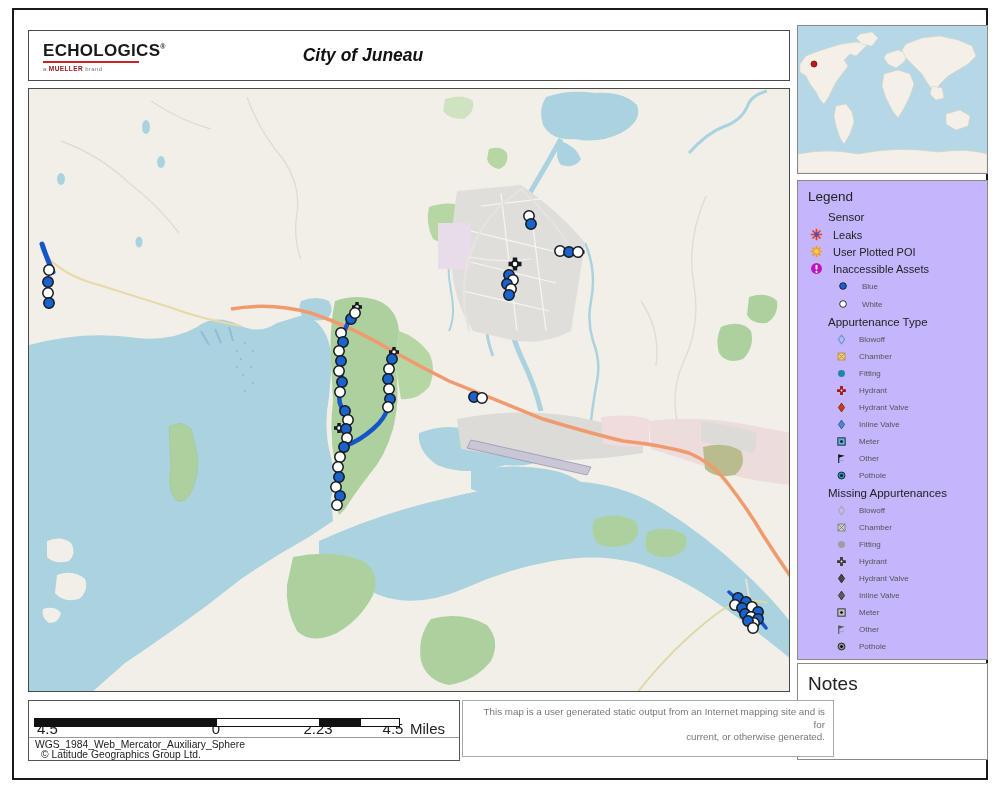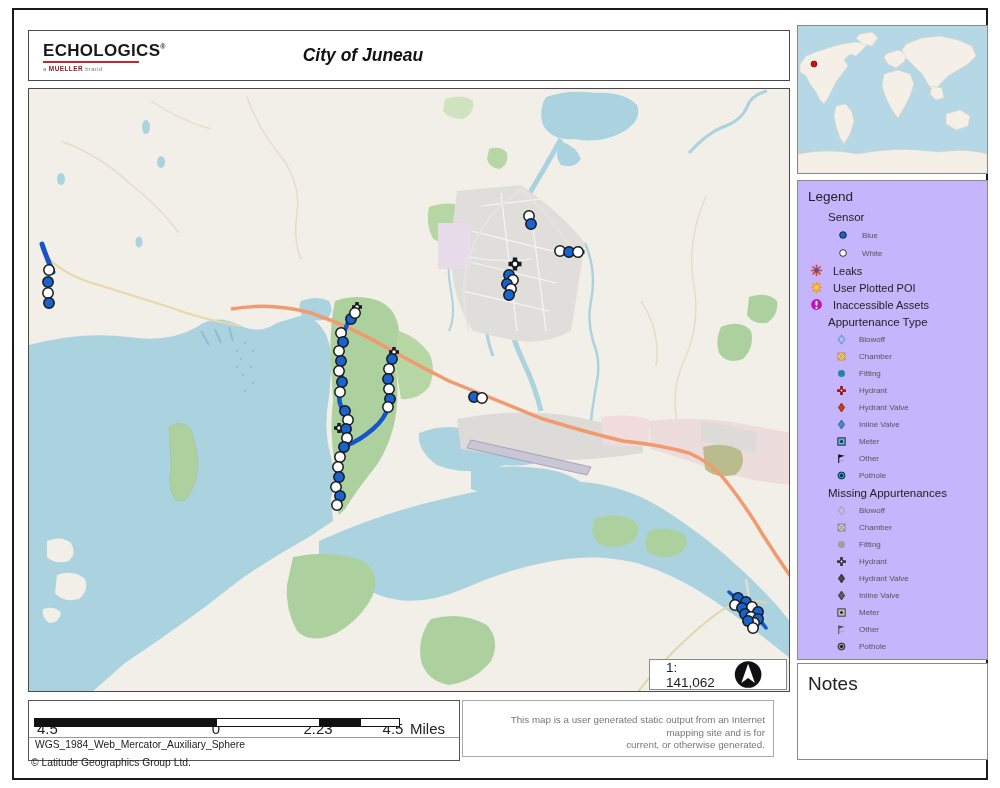--- a/index.html
+++ b/index.html
@@ -36,24 +36,24 @@
   .notes{left:797px;top:663px;width:189px;height:95px;border:1px solid #8a8a8a;background:#fff;}
   .notes-title{font-size:19px;color:#222;margin:9px 0 0 10px;}
   
   .sbbox{left:28px;top:700px;width:430px;height:59px;border:1px solid #555;background:#fff;}
   .sb-label{position:absolute;top:19px;font-size:15px;color:#222;}
   .sb-center{transform:translateX(-50%);}
   .sb-bar{position:absolute;left:5px;top:17px;width:364px;height:7px;border:1px solid #111;display:flex;}
   .sb-bar div{height:100%;}
   .sb-divider{position:absolute;left:0;top:36px;width:100%;border-top:1px solid #9a9a9a;}
   .proj{position:absolute;left:6px;top:38px;font-size:10.3px;color:#222;}
-  .copy{position:absolute;left:2px;top:48px;font-size:10.3px;color:#222;margin-top:8px;}
+  .copy{position:absolute;left:12px;top:48px;font-size:10.3px;color:#222;}
   
-  .disc{left:462px;top:700px;width:312px;height:57px;border:1px solid #aaa;background:#fff;
-        text-align:right;padding:13px 8px 0 8px;box-sizing:border-box;}
+  .disc{left:462px;top:700px;width:372px;height:57px;border:1px solid #aaa;background:#fff;
+        text-align:right;padding:5px 8px 0 8px;box-sizing:border-box;}
   .disc div{font-size:9.8px;line-height:12.6px;color:#777;}
   .disc .warn{font-size:10px;font-weight:700;color:#444;margin-top:1px;}
 </style>
 </head>
 <body>
 
 <div class="abs frame"></div>
 
 <div class="abs header">
   <div class="logo">
@@ -240,27 +240,20 @@
         <circle cx="751" cy="606" r="5.2" fill="#ffffff" stroke="#15191e" stroke-width="1.5"></circle>
         <circle cx="757" cy="611" r="5.2" fill="#1a63cd" stroke="#15191e" stroke-width="1.5"></circle>
         <circle cx="744" cy="613" r="5.2" fill="#1a63cd" stroke="#15191e" stroke-width="1.5"></circle>
         <circle cx="750" cy="616" r="5.2" fill="#ffffff" stroke="#15191e" stroke-width="1.5"></circle>
         <circle cx="757" cy="618" r="5.2" fill="#1a63cd" stroke="#15191e" stroke-width="1.5"></circle>
         <circle cx="753" cy="622" r="5.2" fill="#ffffff" stroke="#15191e" stroke-width="1.5"></circle>
         <circle cx="747" cy="620" r="5.2" fill="#1a63cd" stroke="#15191e" stroke-width="1.5"></circle>
         <circle cx="752" cy="627" r="5.2" fill="#ffffff" stroke="#15191e" stroke-width="1.5"></circle>
       </g>
   </svg>
-  <div class="scale-box">
-    <span>1: 141,062</span>
-    <svg width="24" height="24" viewBox="0 0 24 24">
-      <circle cx="12" cy="12" r="11" fill="#101010"></circle>
-      <path d="M12,3.2 L17.6,19 L12,14.8 L6.4,19 Z" fill="#ffffff"></path>
-    </svg>
-  </div>
 </div>
 
 <div class="abs inset">
   <svg viewBox="0 0 189 147" preserveAspectRatio="none">
     <rect width="189" height="147" fill="#b6d8e6"></rect>
     <g fill="#f4f0e8" stroke="#d8d2c6" stroke-width="0.6">
       <path d="M2,38 L8,30 18,26 30,22 44,18 58,16 70,18 64,24 58,30 52,28 46,34 50,40 44,48 38,56 34,64 30,72 26,78 22,74 18,66 12,58 8,50 2,46 Z"></path>
       <path d="M62,8 L74,6 80,12 74,20 64,18 58,12 Z"></path>
       <path d="M38,80 L48,78 54,86 56,96 52,108 46,118 42,112 38,100 36,90 Z"></path>
       <path d="M88,28 L100,24 110,28 106,36 98,42 90,38 86,32 Z"></path>
@@ -270,38 +263,20 @@
       <path d="M148,88 L162,84 172,90 170,100 158,104 148,98 Z"></path>
       <path d="M0,128 Q30,122 60,128 Q100,120 140,126 Q170,122 189,128 L189,147 L0,147 Z"></path>
     </g>
     <circle id="inset-dot" cx="16" cy="38" r="3" fill="#c41414" stroke="#7c0e0e" stroke-width="0.8"></circle>
   </svg>
 </div>
 
 <div class="abs legend">
   <div class="lg-title">Legend</div>
   <div class="lg-sub">Sensor</div>
-  <div id="sensor-rows">
-      <div class="lg-row sensor">
-        <span style="display:flex">
-          <svg width="10" height="10" viewBox="0 0 12 12">
-            <circle cx="6" cy="6" r="4" fill="#1a63cd" stroke="#111" stroke-width="1"></circle>
-          </svg>
-        </span>
-        <span class="lg-label">Blue</span>
-      </div>
-      <div class="lg-row sensor">
-        <span style="display:flex">
-          <svg width="10" height="10" viewBox="0 0 12 12">
-            <circle cx="6" cy="6" r="4" fill="#fff" stroke="#111" stroke-width="1"></circle>
-          </svg>
-        </span>
-        <span class="lg-label">White</span>
-      </div>
-    </div>
   <div id="legend-main-rows">
       <div class="lg-row main">
         <span style="display:flex">
           <svg width="13" height="13" viewBox="0 0 12 12">
             <path d="M6 .8 V11.2 M.8 6 H11.2 M2.3 2.3 L9.7 9.7 M9.7 2.3 L2.3 9.7" stroke="#e6401e" stroke-width="1.6" fill="none"></path>
             <circle cx="6" cy="6" r="2" fill="#3a55d6"></circle>
           </svg>
         </span>
         <span class="lg-label">Leaks</span>
       </div>
@@ -316,20 +291,38 @@
       </div>
       <div class="lg-row main">
         <span style="display:flex">
           <svg width="13" height="13" viewBox="0 0 12 12">
             <circle cx="6" cy="6" r="5" fill="#c011c0"></circle>
             <rect x="5.1" y="2.6" width="1.8" height="4.6" rx="0.9" fill="#fff"></rect>
             <circle cx="6" cy="9.1" r="1" fill="#fff"></circle>
           </svg>
         </span>
         <span class="lg-label">Inaccessible Assets</span>
+      </div>
+    </div>
+  <div id="sensor-rows">
+      <div class="lg-row sensor">
+        <span style="display:flex">
+          <svg width="10" height="10" viewBox="0 0 12 12">
+            <circle cx="6" cy="6" r="4" fill="#1a63cd" stroke="#111" stroke-width="1"></circle>
+          </svg>
+        </span>
+        <span class="lg-label">Blue</span>
+      </div>
+      <div class="lg-row sensor">
+        <span style="display:flex">
+          <svg width="10" height="10" viewBox="0 0 12 12">
+            <circle cx="6" cy="6" r="4" fill="#fff" stroke="#111" stroke-width="1"></circle>
+          </svg>
+        </span>
+        <span class="lg-label">White</span>
       </div>
     </div>
   <div class="lg-sub">Appurtenance Type</div>
   <div id="app-rows">
       <div class="lg-row ">
         <span style="display:flex">
           <svg width="11" height="11" viewBox="0 0 12 12">
             <path d="M6 1.2 L9.4 6 L6 10.8 L2.6 6 Z" fill="none" stroke="#5a9bd5" stroke-width="1.2"></path>
           </svg>
         </span>

